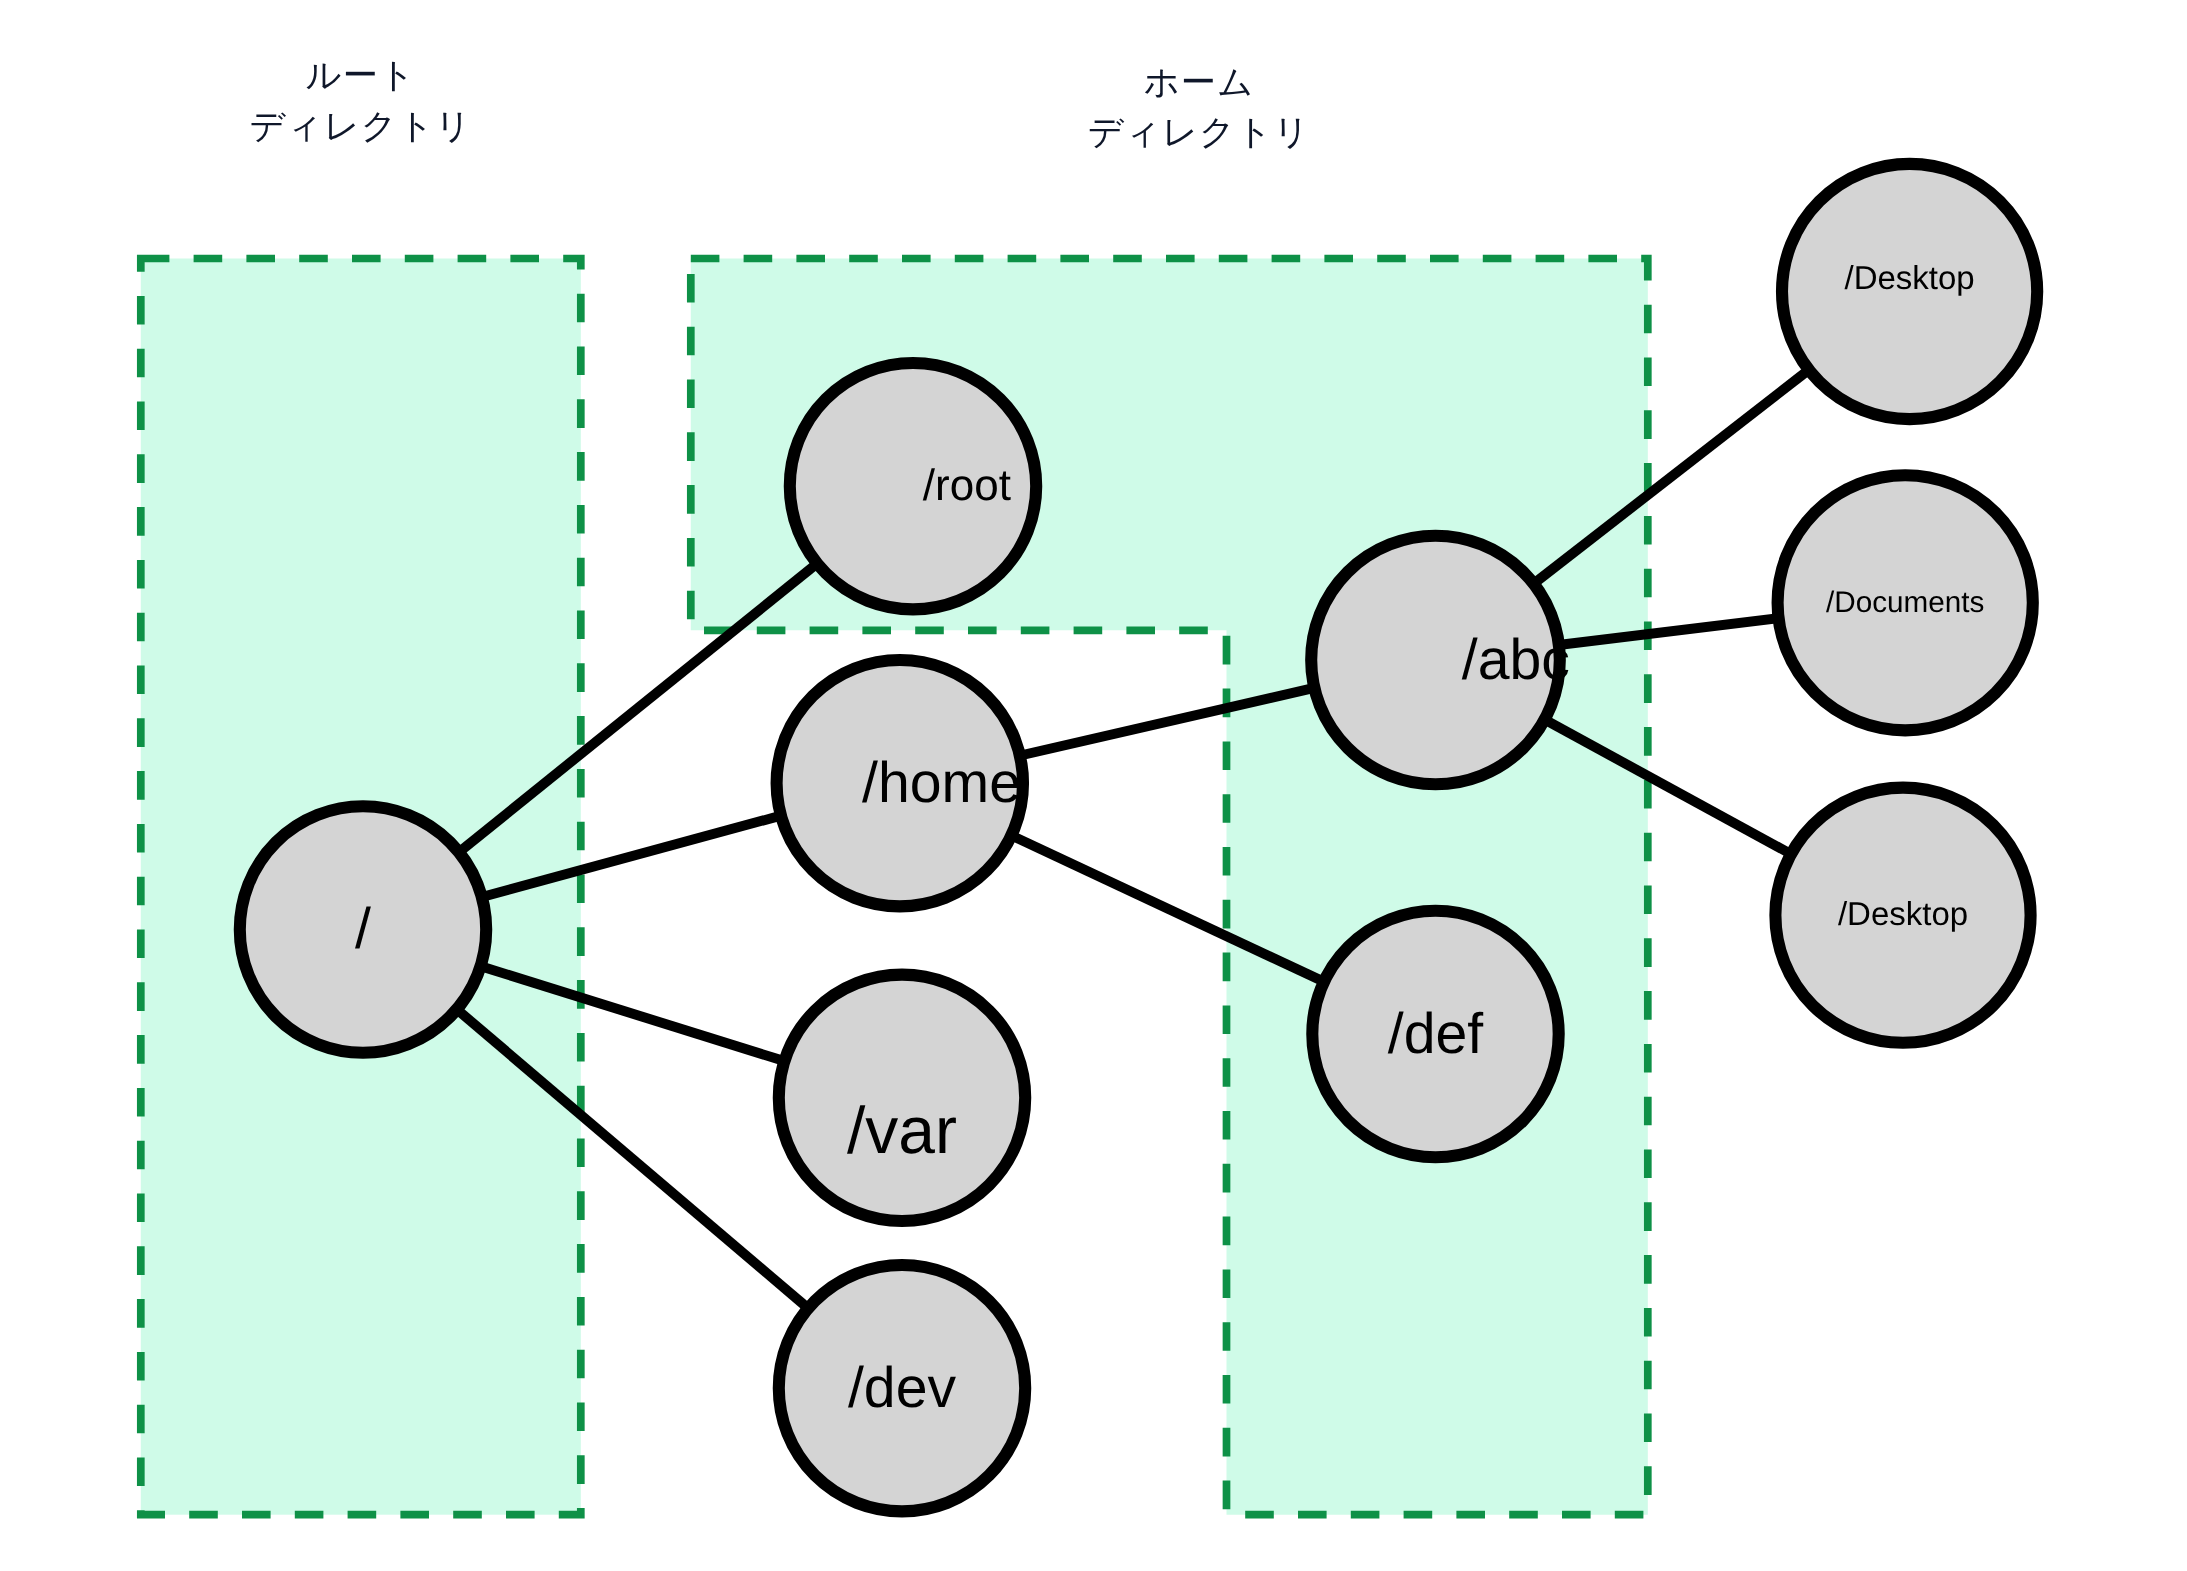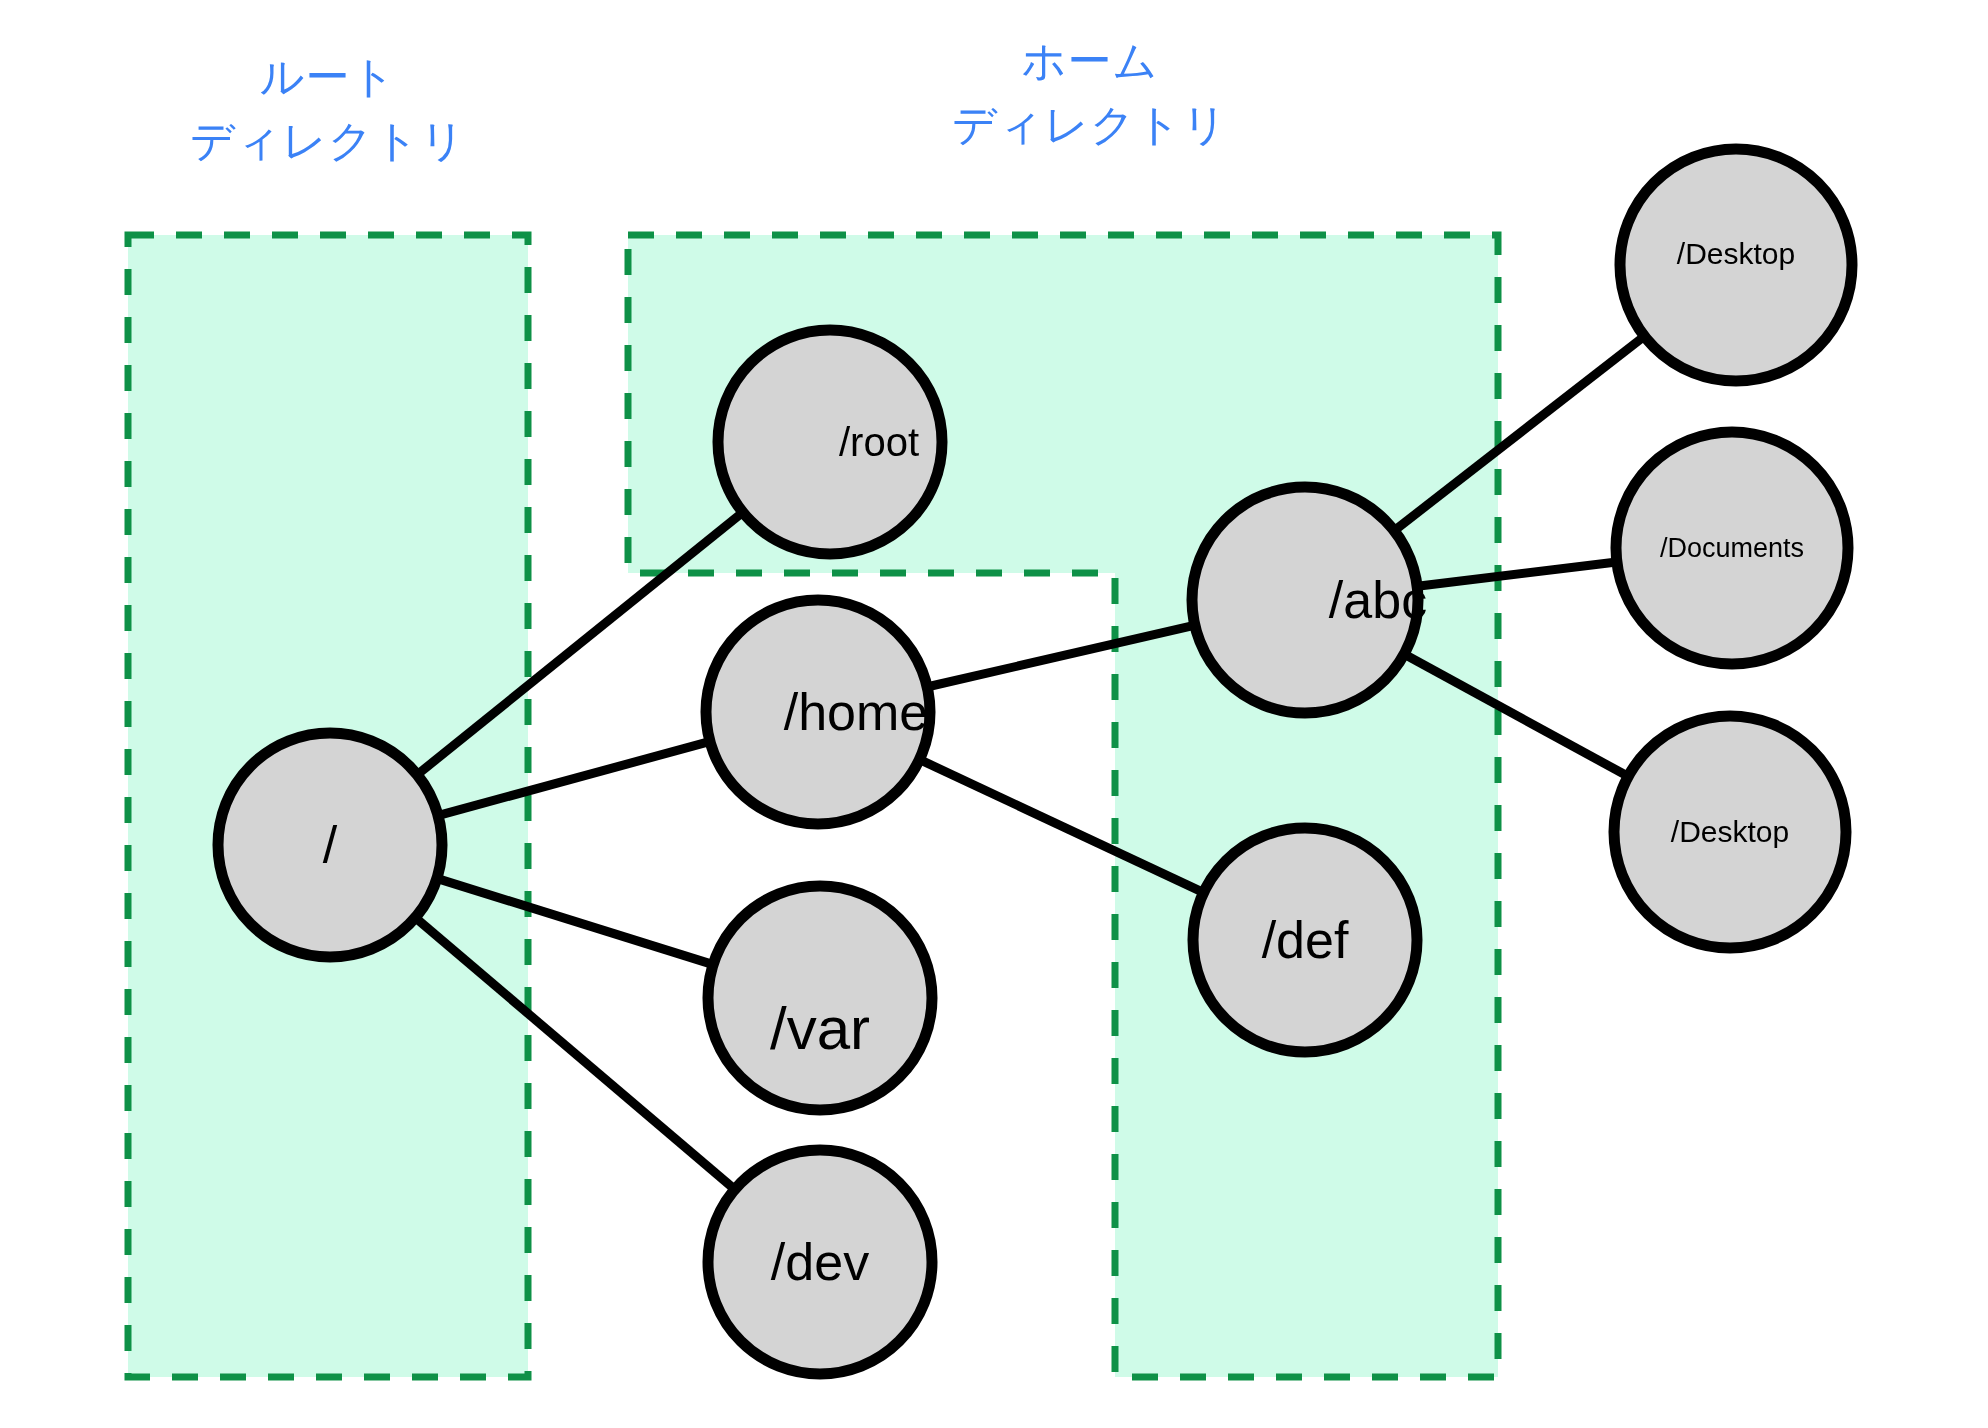--- a/index.html
+++ b/index.html
@@ -20,22 +20,22 @@
   #canvas {
     position: absolute;
     top: 0;
     left: 0;
     width: 1988px;
     height: 1428px;
   }
   .group-label {
     position: absolute;
     text-align: center;
-    color: #3b82f6;
-    font-size: 44px;
+    color: #0f172a;
+    font-size: 32px;
     line-height: 1.45;
     font-family: "Liberation Sans", "DejaVu Sans", sans-serif;
     white-space: pre-line;
     letter-spacing: 1px;
   }
   .node-label {
     position: absolute;
     transform: translate(-50%, -50%);
     color: #000000;
     font-family: "Liberation Sans", "DejaVu Sans", sans-serif;
@@ -85,15 +85,15 @@
       <div class="node-label" style="left: 820px; top: 1262px; font-size: 52px;">/dev</div>
       <div class="node-label" style="left: 1378px; top: 600px; font-size: 52px;">/abc</div>
       <div class="node-label" style="left: 1305px; top: 940px; font-size: 52px;">/def</div>
       <div class="node-label" style="left: 1736px; top: 254px; font-size: 30px;">/Desktop</div>
       <div class="node-label" style="left: 1732px; top: 548px; font-size: 27px;">/Documents</div>
       <div class="node-label" style="left: 1730px; top: 832px; font-size: 30px;">/Desktop</div>
     </div>
 
   <div class="group-label" style="left:128px; top:45px; width:400px;">ルート
 ディレクトリ</div>
-  <div class="group-label" style="left:890px; top:29px; width:400px;">ホーム
+  <div class="group-label" style="left:890px; top:51px; width:400px;">ホーム
 ディレクトリ</div>
 </div>
 
 </body></html>

